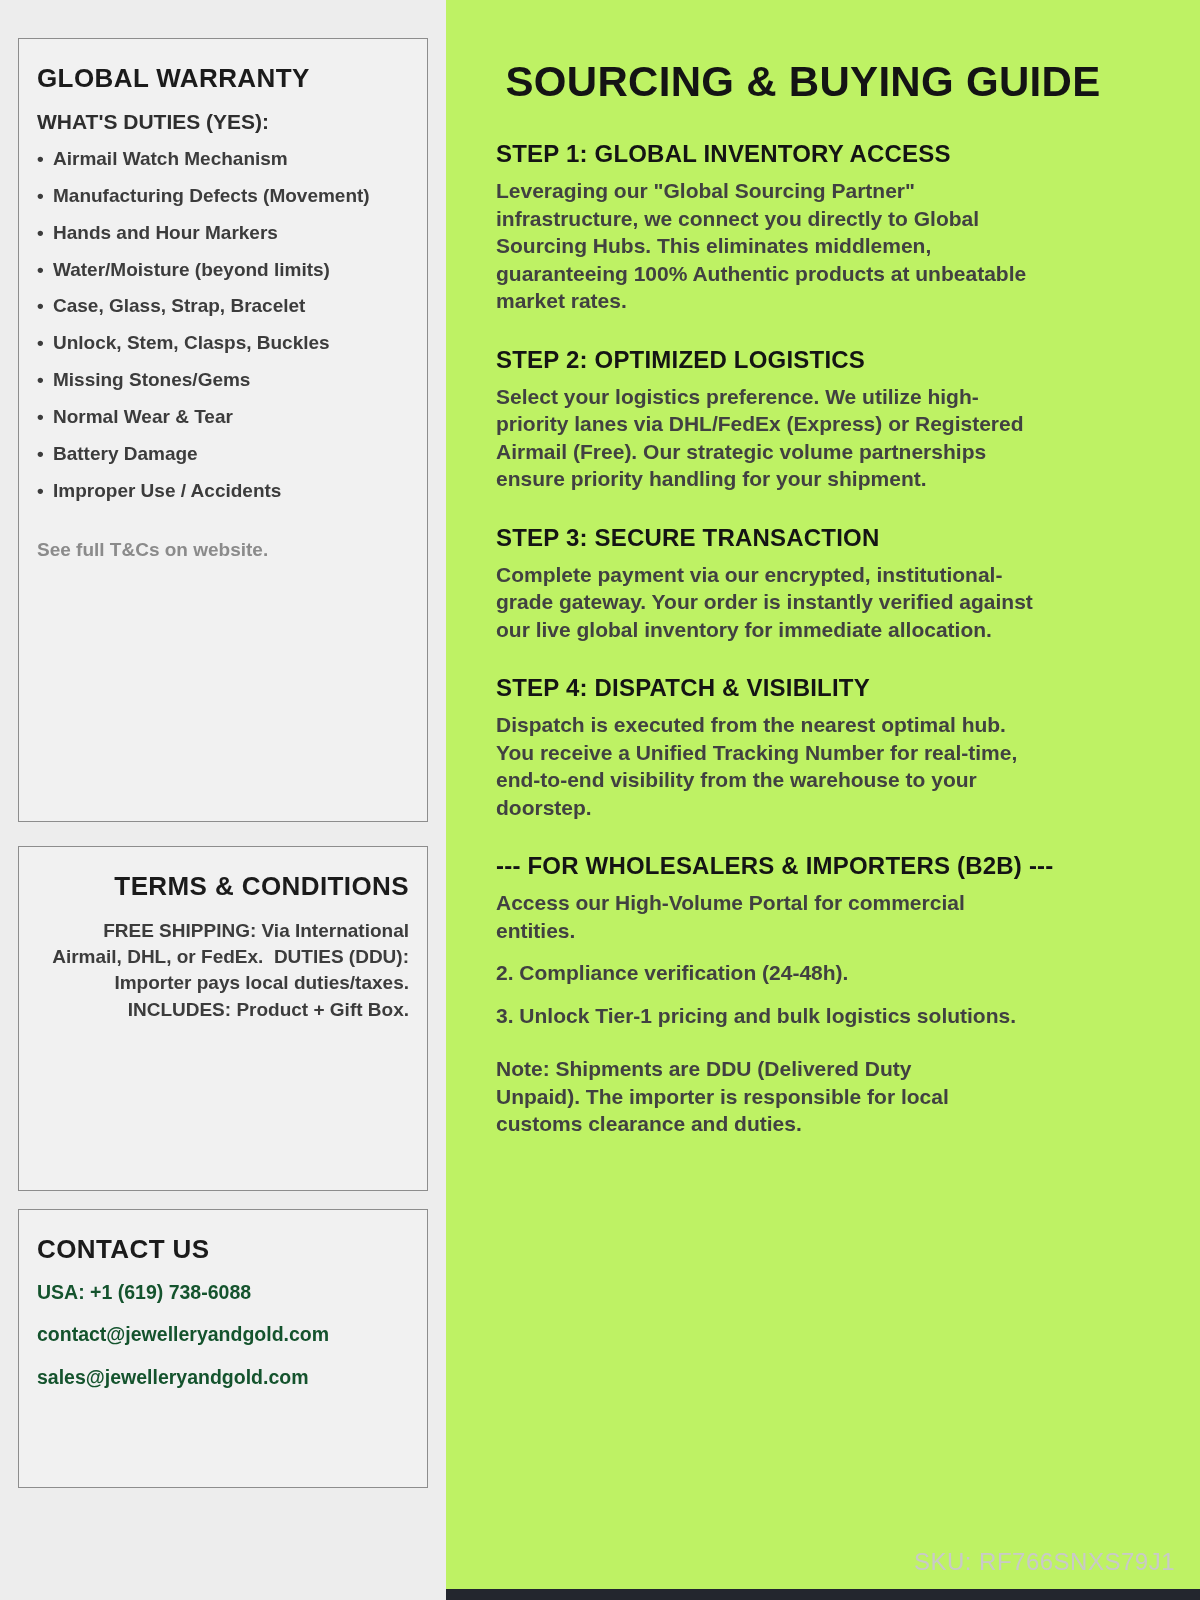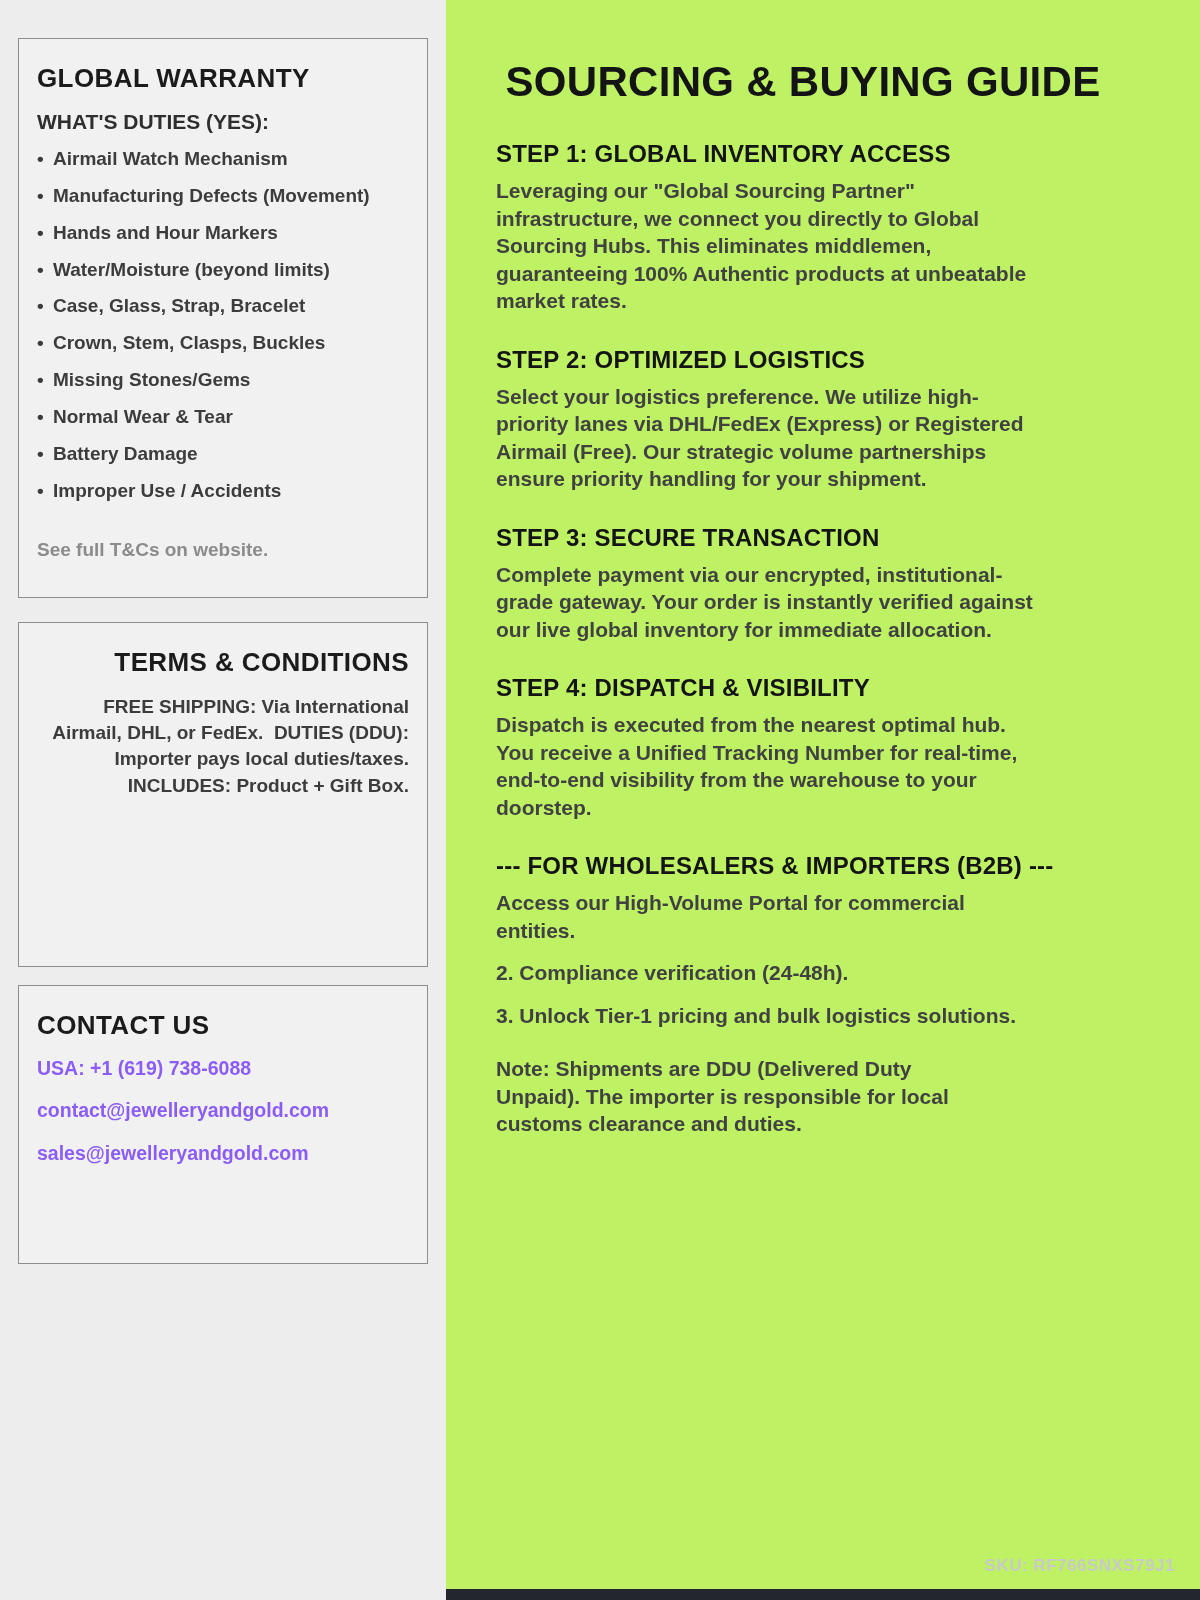--- a/index.html
+++ b/index.html
@@ -16,21 +16,21 @@
     position: absolute; left: 0; top: 0;
     width: 446px; height: 1600px;
     background: #ededed;
     padding: 38px 18px 0 18px;
   }
   .box {
     border: 1px solid #8d8d8d;
     background: #f1f1f1;
     padding: 24px 18px;
   }
-  .box-warranty { height: 560px; }
+  .box-warranty { height: 784px; }
   .box-terms    { height: 345px; margin-top: 24px; text-align: right; }
   .box-contact  { height: 279px; margin-top: 18px; }
 
   .box h2 {
     font-size: 26px; font-weight: bold; color: #1b1b1b;
     letter-spacing: 0.4px; margin-bottom: 16px;
   }
   .box h3 {
     font-size: 21px; font-weight: bold; color: #2e2e2e;
     margin-bottom: 14px;
@@ -43,21 +43,21 @@
     line-height: 1.15;
   }
   .box li::before { content: "\2022"; position: absolute; left: 0; top: 0; color: #3c3c3c; }
   .footnote { margin-top: 38px; font-size: 19px; font-weight: bold; color: #8b8b8b; }
 
   .box-terms p {
     font-size: 19px; font-weight: bold; color: #3c3c3c;
     line-height: 1.38; white-space: pre-wrap;
   }
   .box-contact p {
-    font-size: 19.5px; font-weight: bold; color: #8b5cf6;
+    font-size: 19.5px; font-weight: bold; color: #14532d;
     margin-bottom: 19px; line-height: 1.2;
   }
 
   
   .main {
     position: absolute; left: 446px; top: 0;
     width: 754px; height: 1600px;
     background: #bef264;
     padding: 58px 0 0 50px;
   }
@@ -75,21 +75,21 @@
     font-size: 21px; font-weight: bold; color: #414141;
     line-height: 1.31; max-width: 545px;
   }
   .step { margin-bottom: 31px; }
   .b2b .intro { margin-bottom: 15px; }
   .b2b .b2b-item { margin-bottom: 15px; }
   .b2b .note { margin-top: 26px; max-width: 500px; }
 
   .sku {
     position: absolute; right: 25px; bottom: 24px;
-    font-size: 17px; font-weight: bold; color: #c9c9c9;
+    font-size: 24px; font-weight: normal; color: #c9c9c9;
     letter-spacing: 0.5px;
     text-align: center;
   }
   .footer-bar {
     position: absolute; left: 446px; bottom: 0;
     width: 754px; height: 11px;
     background: #23262e;
   }
 </style>
 </head>
@@ -103,21 +103,21 @@
       <h2>GLOBAL WARRANTY</h2>
       <h3>WHAT'S DUTIES (YES):</h3>
       <ul>
         <li>Airmail Watch Mechanism</li>
         <li>Manufacturing Defects (Movement)</li>
         <li>Hands and Hour Markers</li>
       </ul>
       <ul>
         <li>Water/Moisture (beyond limits)</li>
         <li>Case, Glass, Strap, Bracelet</li>
-        <li>Crown, Stem, Clasps, Buckles</li>
+        <li>Unlock, Stem, Clasps, Buckles</li>
         <li>Missing Stones/Gems</li>
         <li>Normal Wear &amp; Tear</li>
         <li>Battery Damage</li>
         <li>Improper Use / Accidents</li>
       </ul>
       <p class="footnote">See full T&amp;Cs on website.</p>
     </section>
 
     <section class="box box-terms">
       <h2>TERMS &amp; CONDITIONS</h2>

